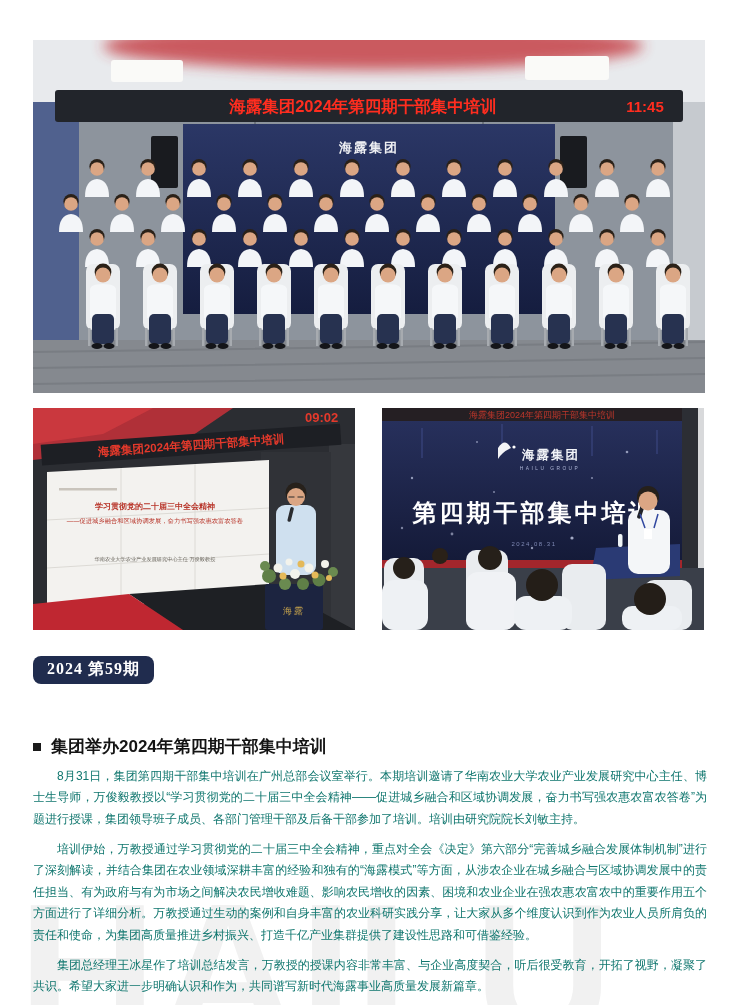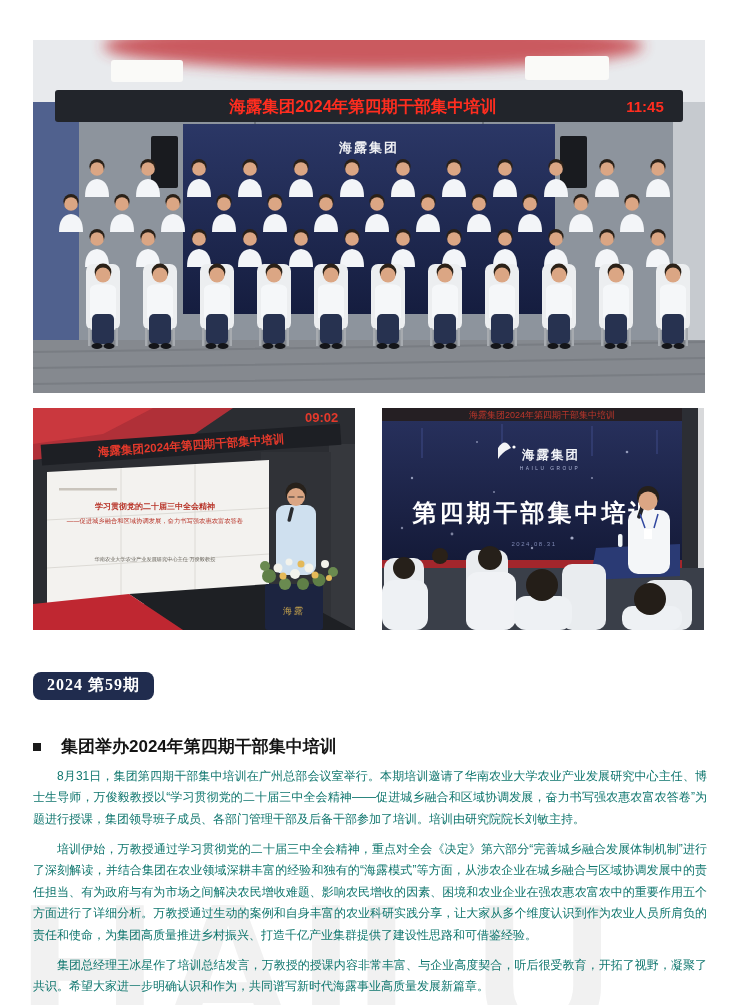--- a/index.html
+++ b/index.html
@@ -10,23 +10,23 @@
   figure{margin:0;padding:0;position:absolute;z-index:1;}
   .photo-top{left:33px;top:40px;width:672px;height:353px;}
   .photo-left{left:33px;top:408px;width:322px;height:222px;}
   .photo-right{left:382px;top:408px;width:322px;height:222px;}
   svg{display:block;}
   .meta{position:absolute;left:33px;top:652px;width:672px;display:flex;
         justify-content:space-between;align-items:flex-start;z-index:1;}
   .dept{font-family:"Liberation Serif",serif;font-size:18px;font-weight:600;color:#3d3d3d;letter-spacing:1px;}
   .pubdate{font-family:"Liberation Serif",serif;font-size:12px;color:#4a4a4a;margin-top:11px;}
   .badge{background:#202c4e;color:#fff;font-family:"Liberation Serif",serif;font-weight:700;
-        font-size:16px;padding:3px 14px 4px;border-radius:8px;margin-top:20px;letter-spacing:1px;}
+        font-size:16px;padding:3px 14px 4px;border-radius:8px;margin-top:4px;letter-spacing:1px;}
   .headline{position:absolute;left:33px;top:735px;width:672px;display:flex;align-items:center;
-        gap:20px;z-index:1;}
+        gap:10px;z-index:1;}
   .headline .bullet{width:8px;height:8px;background:#1a1a1a;flex:0 0 auto;}
   .headline .txt{font-size:17px;font-weight:700;color:#141414;}
   .bodytext{position:absolute;left:33px;top:766px;width:674px;z-index:1;}
   .bodytext p{margin:0 0 9px 0;font-size:12px;line-height:1.78;color:#0f766e;
         text-align:justify;text-indent:2em;}
   text{font-family:"Liberation Sans",sans-serif;}
 </style>
 </head>
 <body>
 

